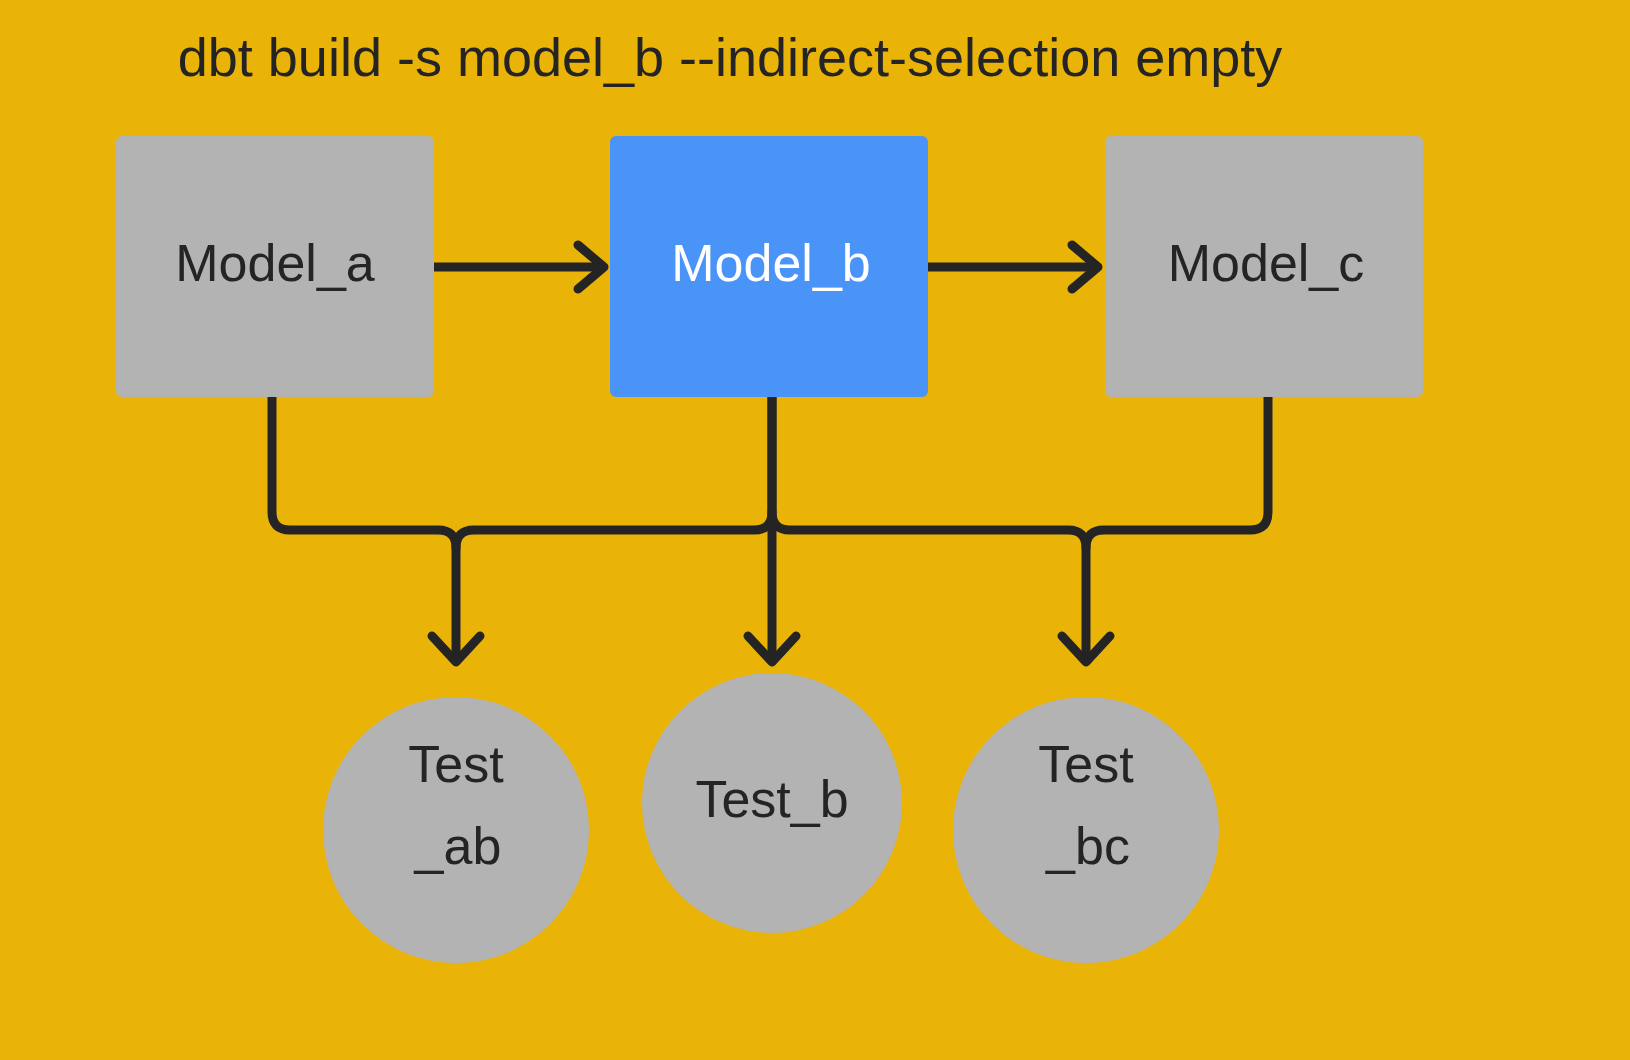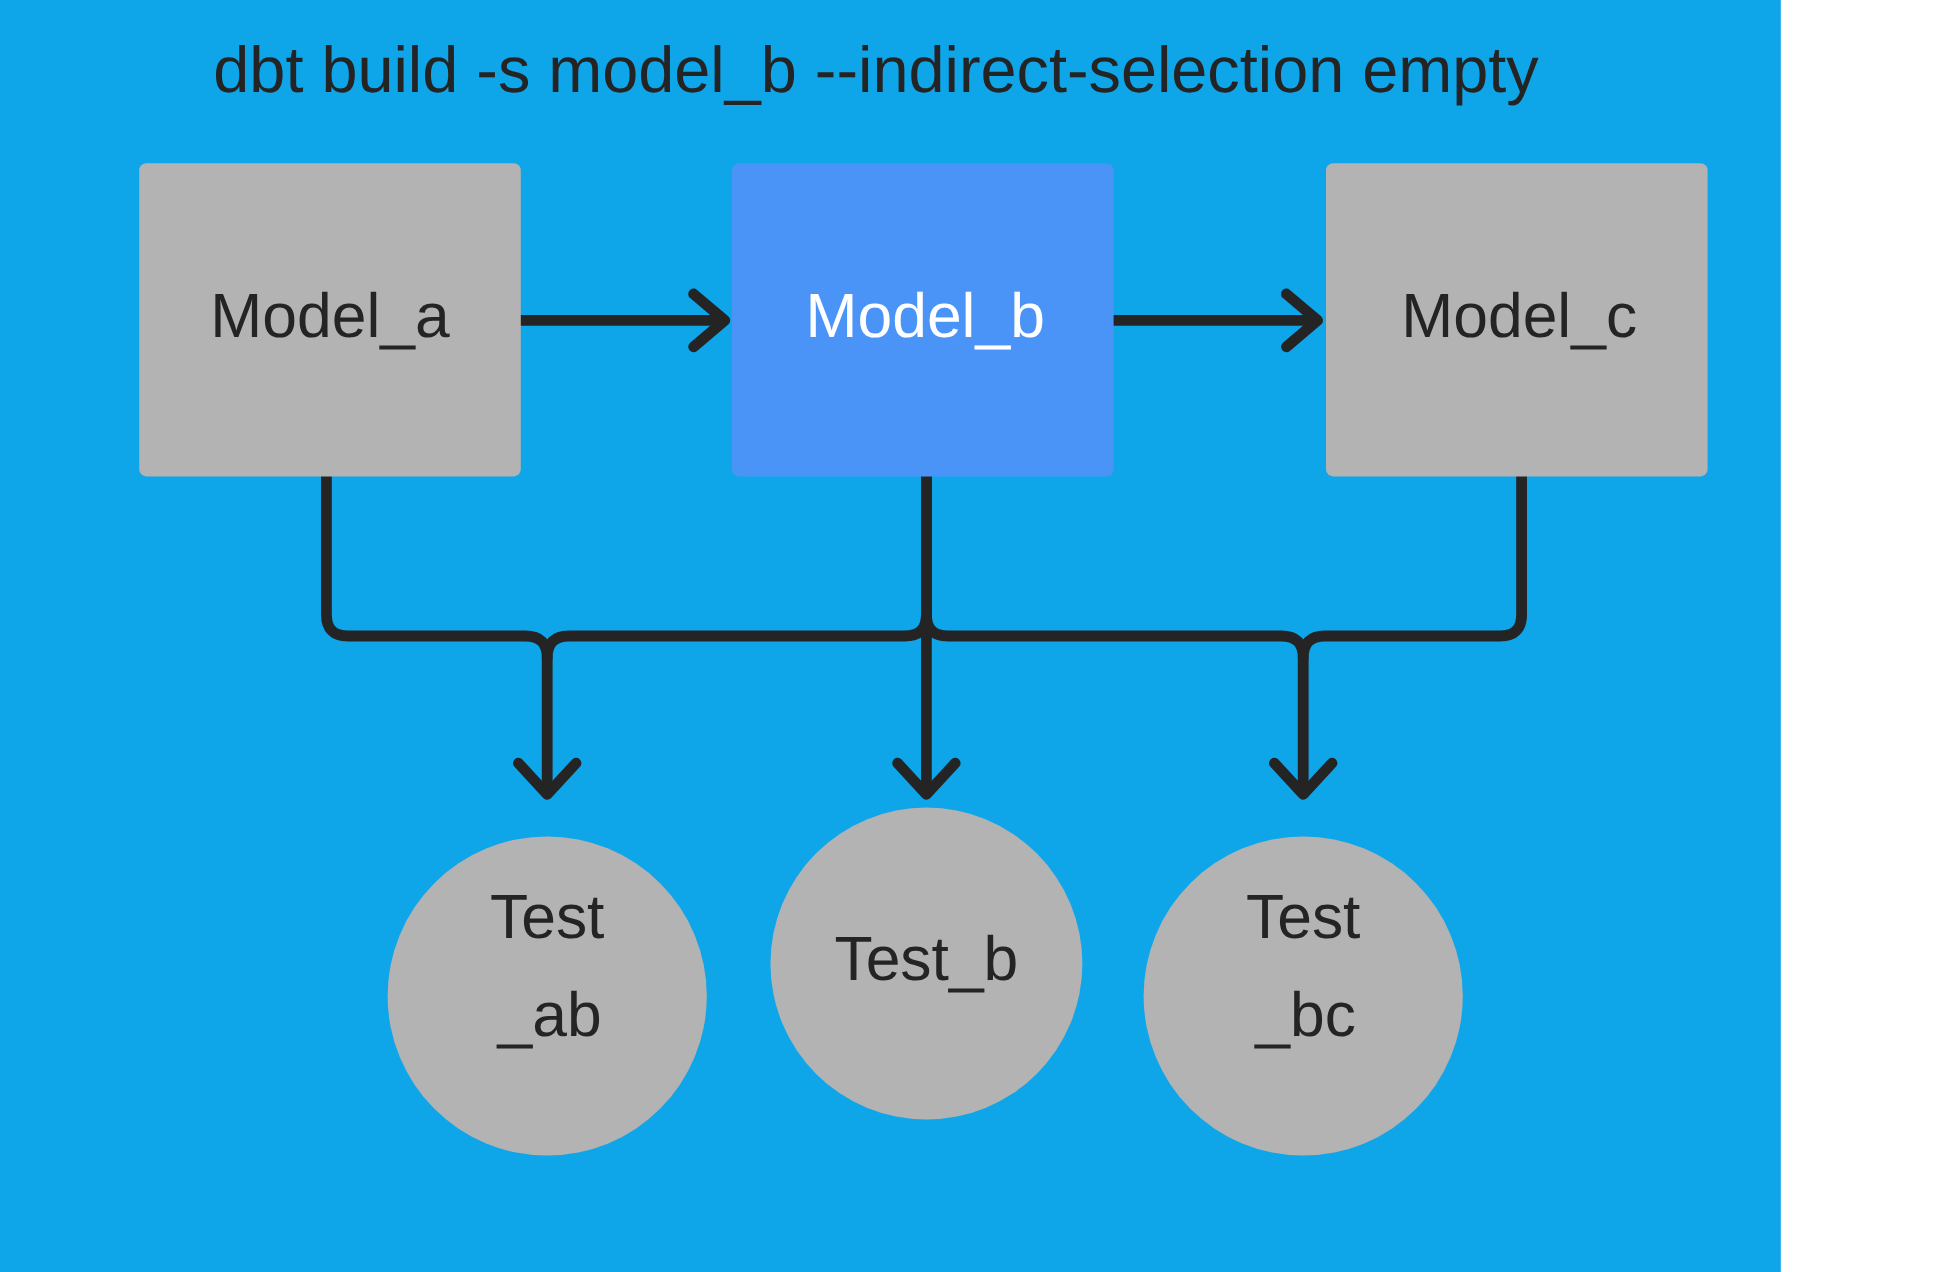--- a/index.html
+++ b/index.html
@@ -8,23 +8,23 @@
     background: #ffffff;
   }
   body {
     width: 1630px;
     height: 1060px;
     font-family: "Liberation Sans", sans-serif;
     overflow: hidden;
   }
   #diagram-root {
     position: relative;
-    width: 1484px;
+    width: 1630px;
     height: 1060px;
-    background: #0ea5e9;
+    background: #eab308;
   }
   svg#diagram-svg {
     position: absolute;
     top: 0;
     left: 0;
     width: 1630px;
     height: 1060px;
     display: block;
   }
   .node-label {

